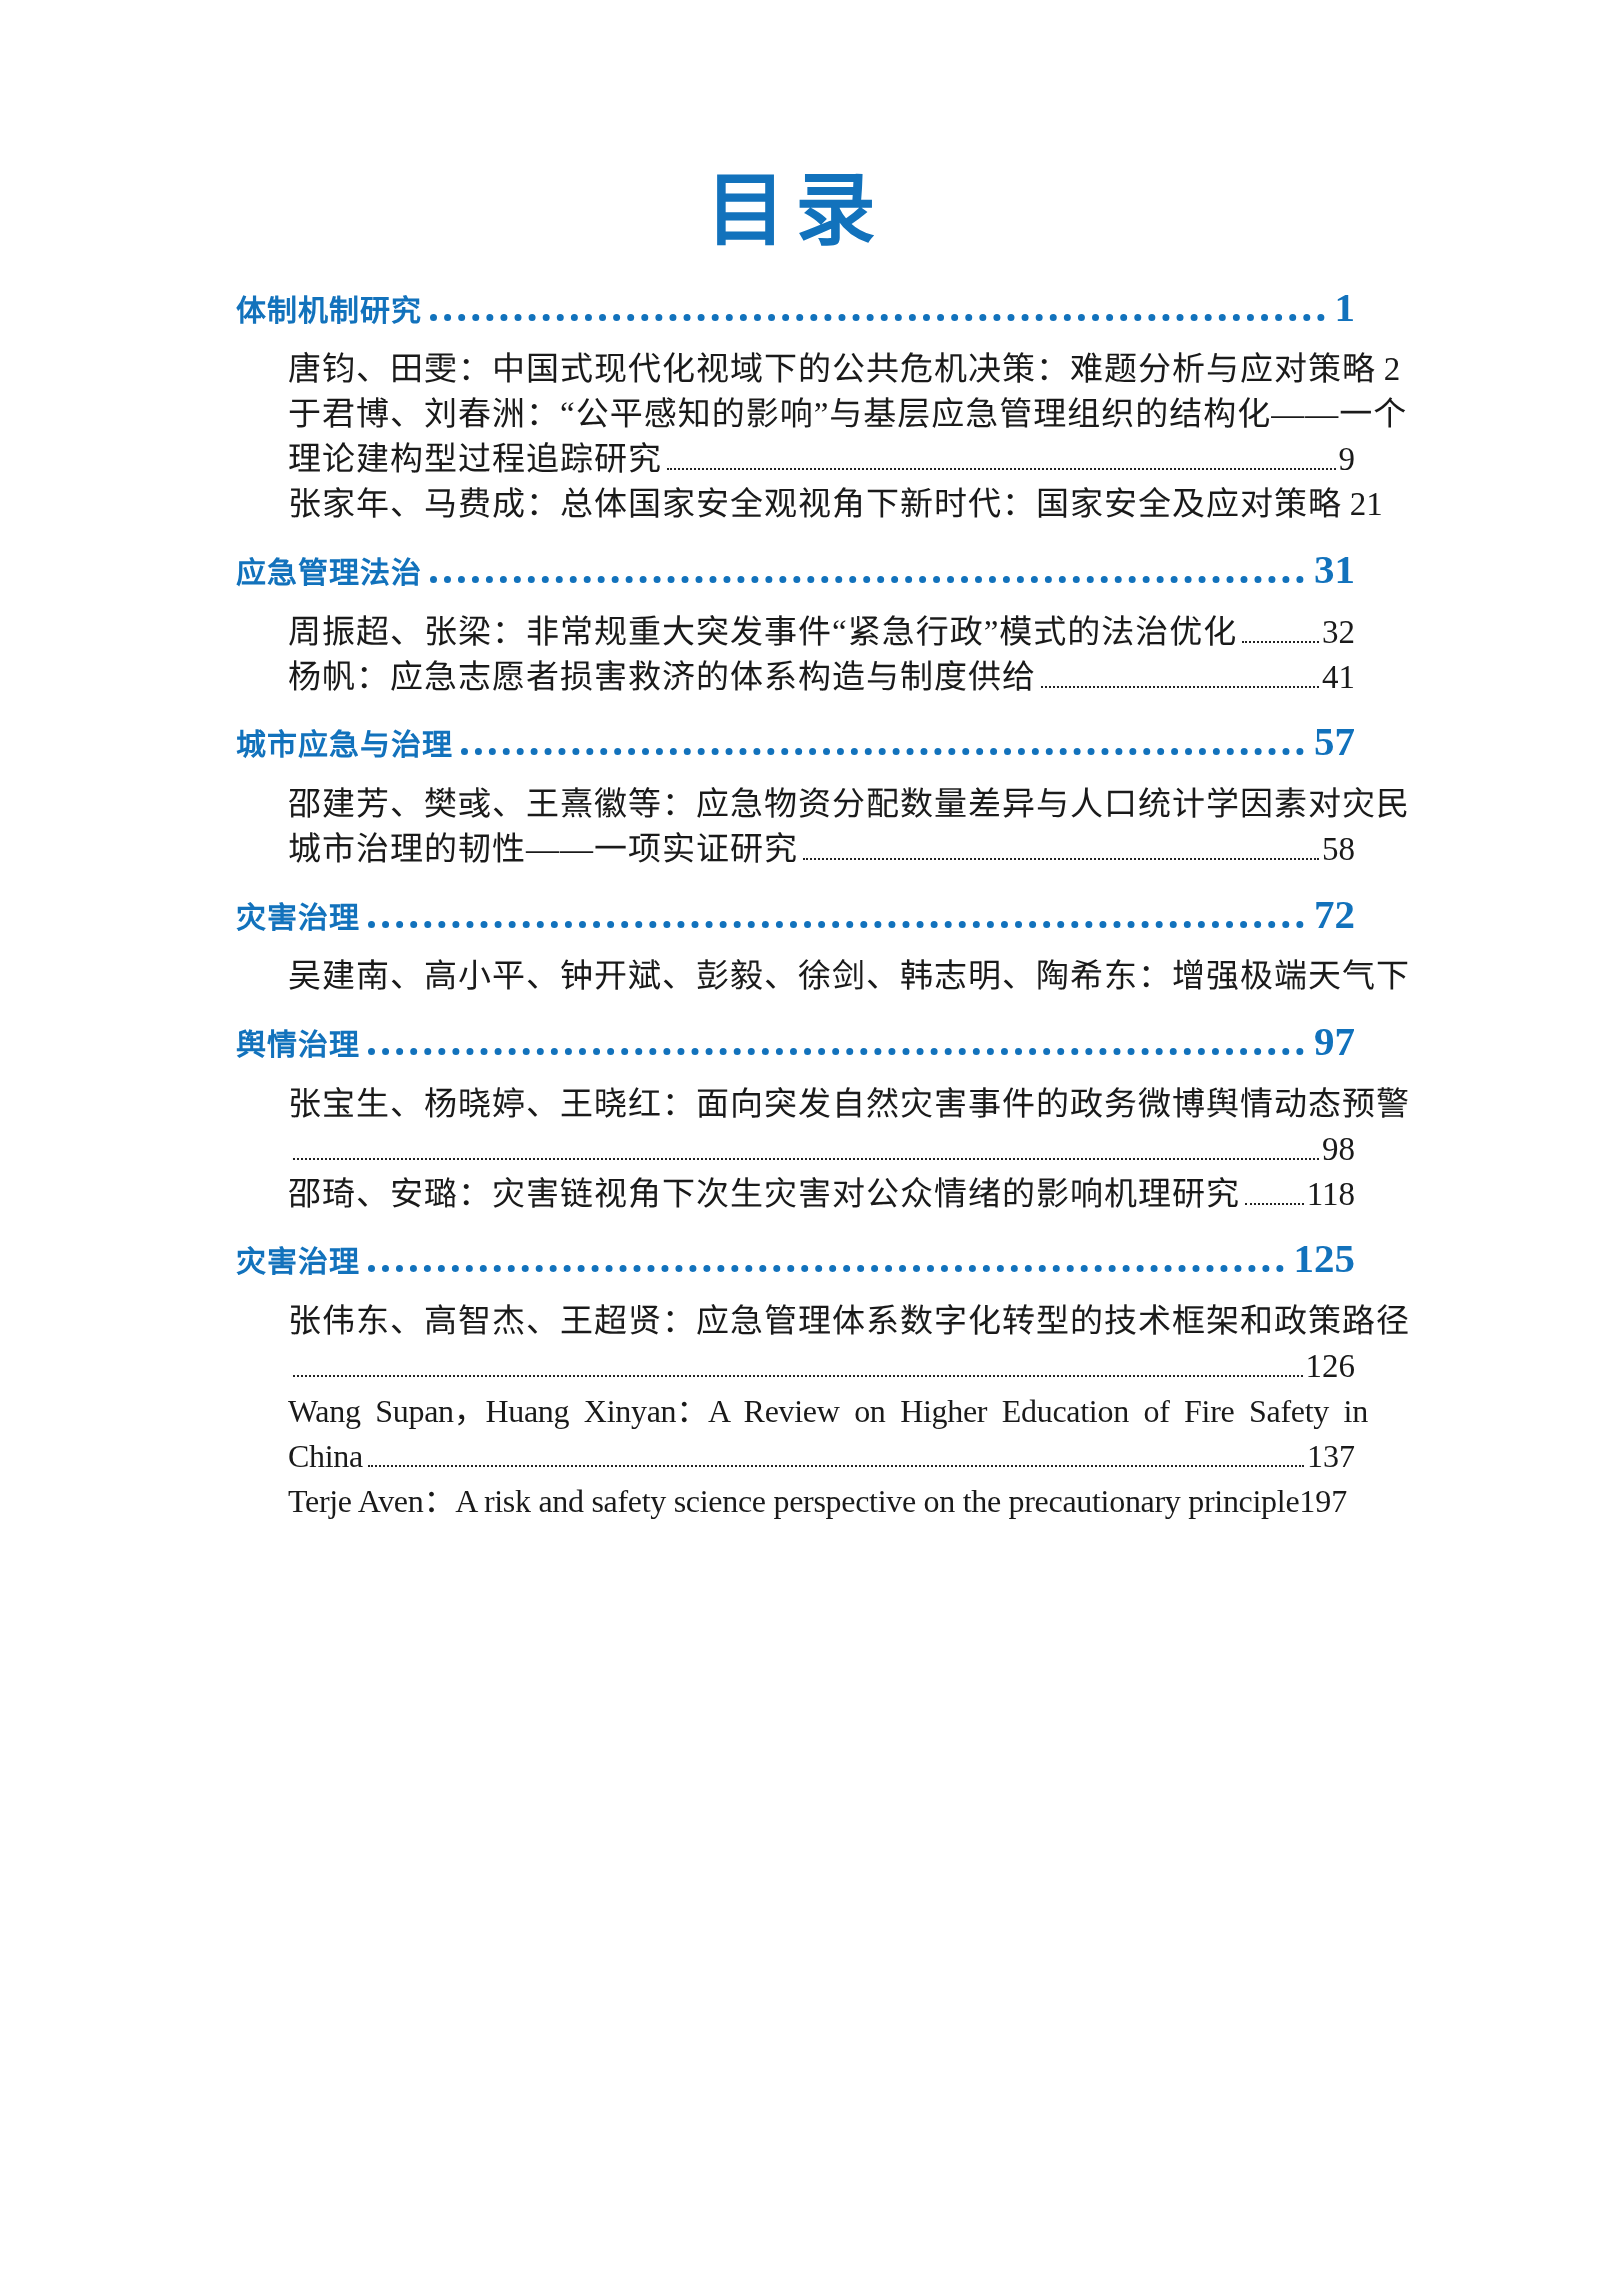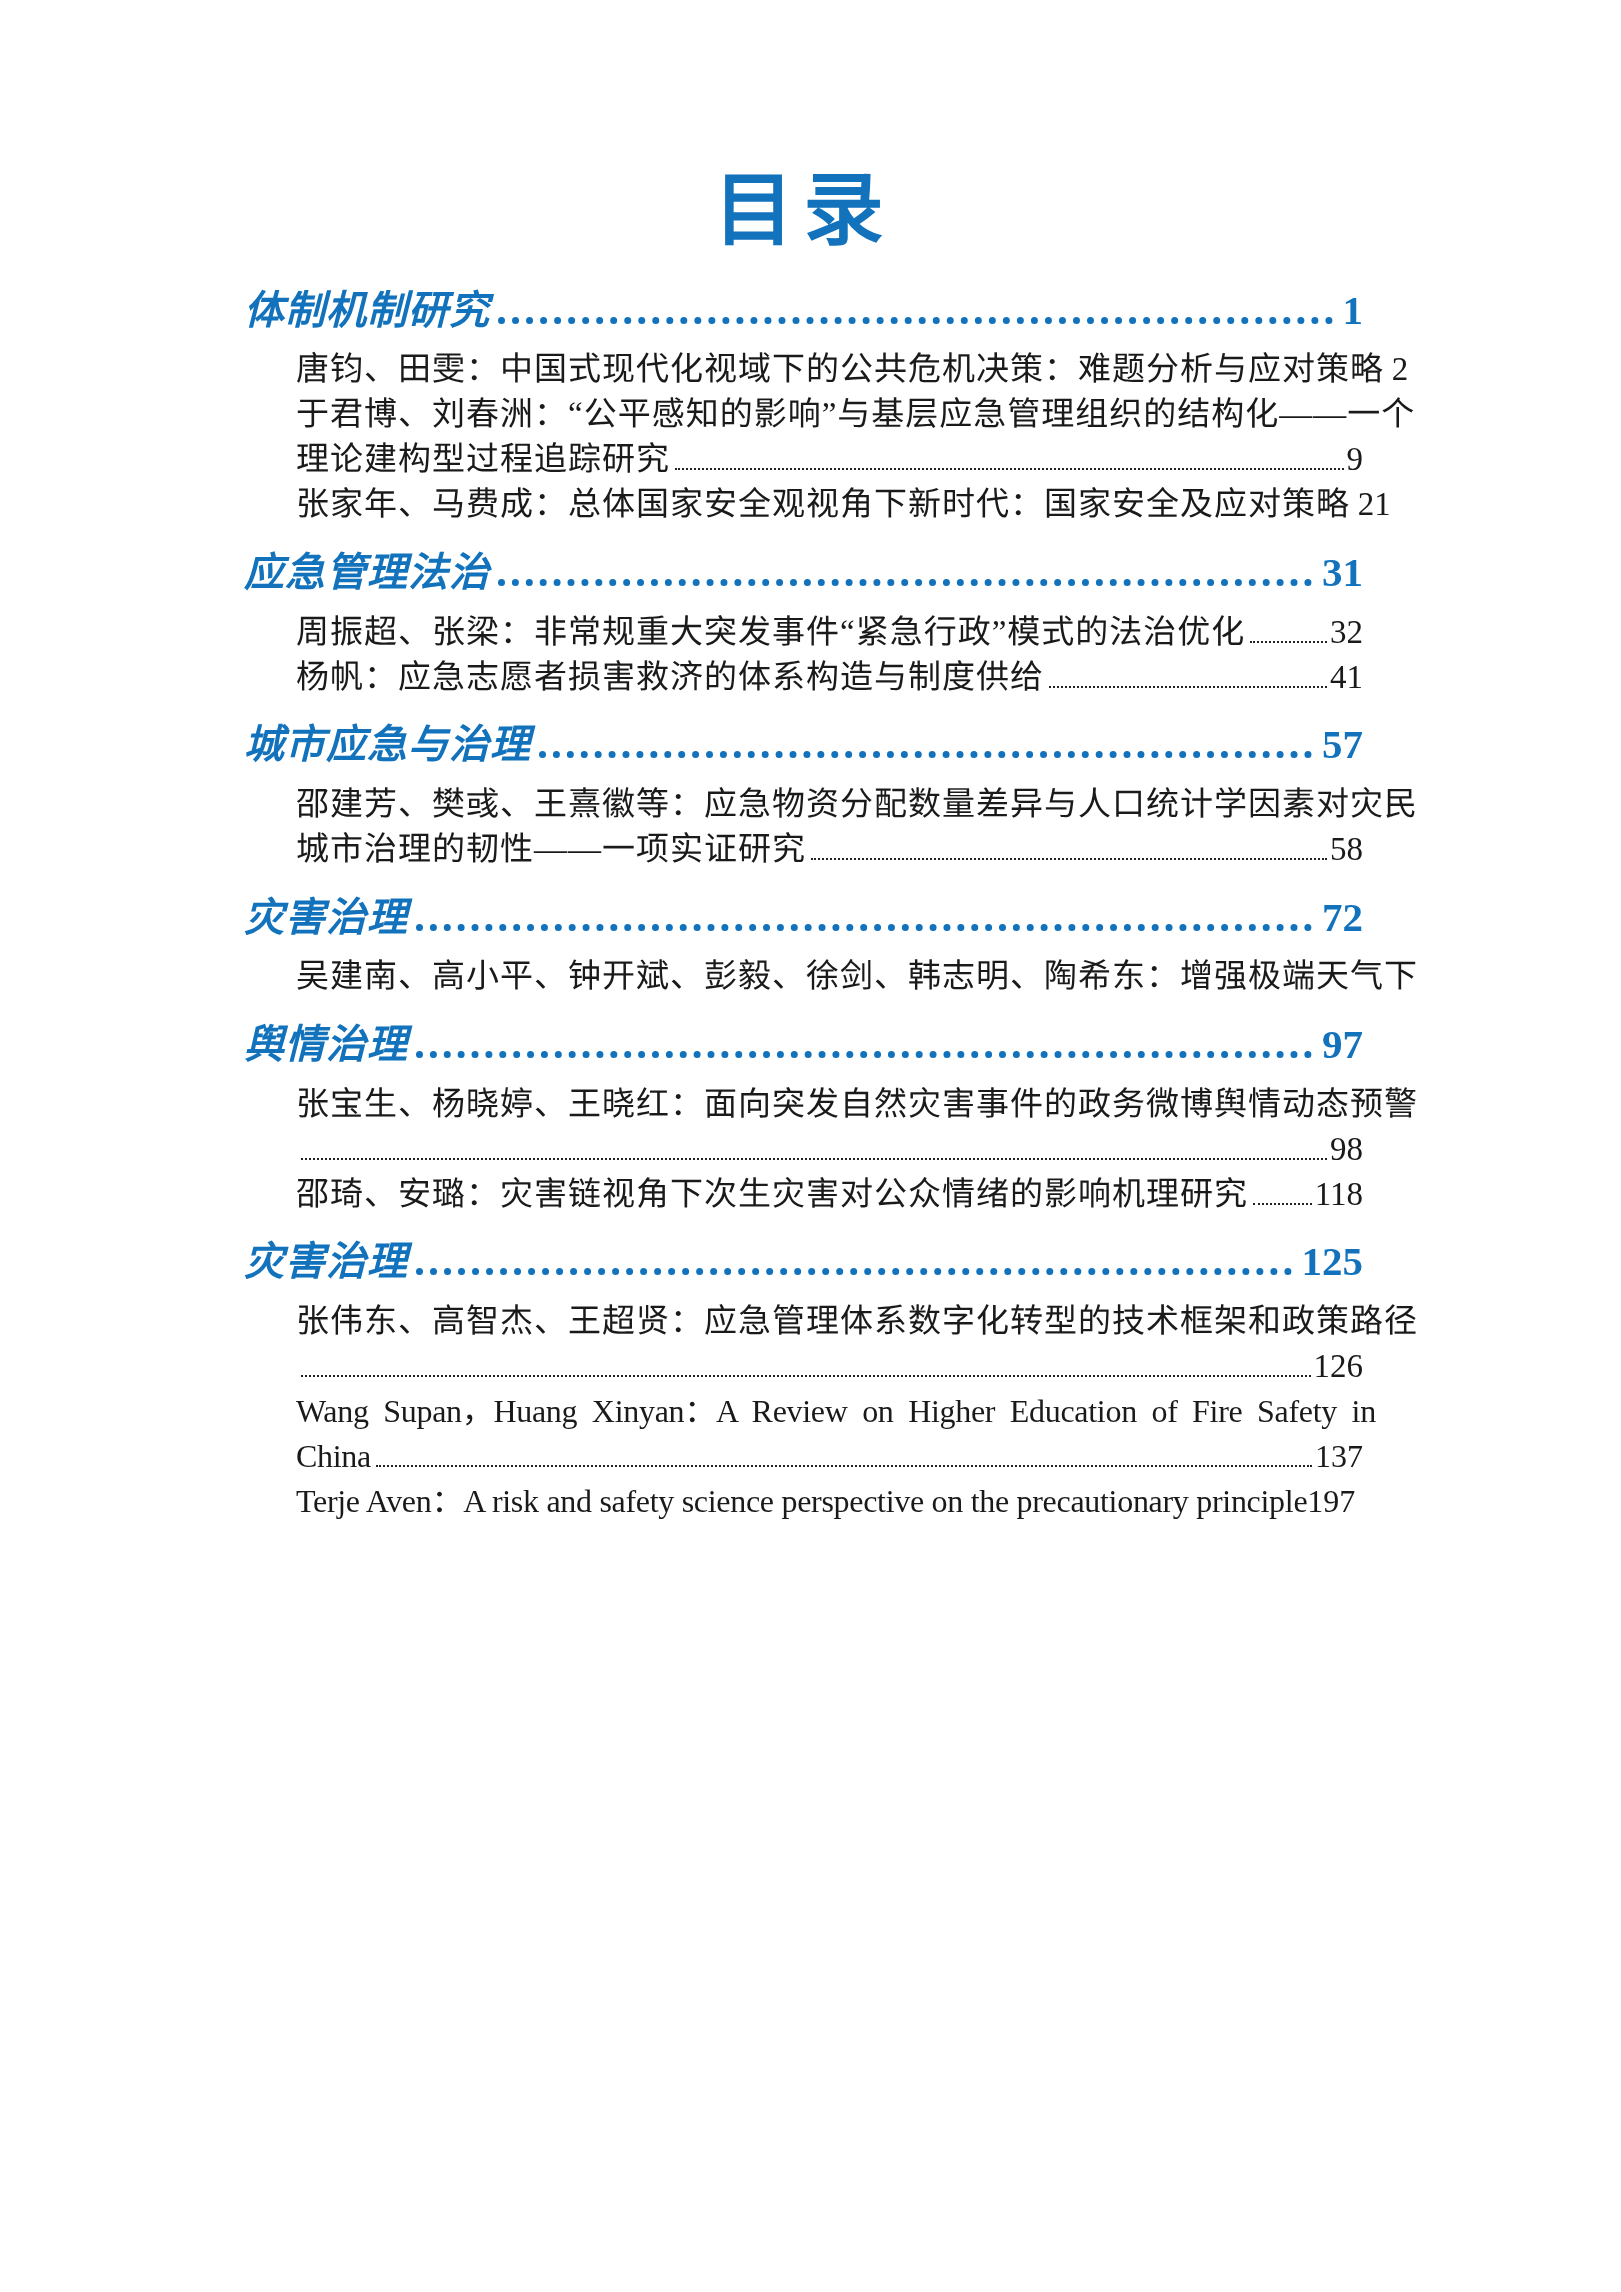--- a/index.html
+++ b/index.html
@@ -11,21 +11,21 @@
     position:relative;
     width:1621px;height:2293px;
     background:#ffffff;
     margin:0 auto;
     overflow:hidden;
     font-family:"Liberation Serif", serif;
     color:var(--ink);
   }
   .content{
     position:absolute;
-    left:244px;top:165px;
+    left:236px;top:165px;
     width:1119px;
   }
   .doc-title{
     margin:0 0 25.5px 0;
     text-align:center;
     font-family:"Liberation Sans", sans-serif;
     font-weight:bold;
     font-size:80px;
     line-height:1.15;
     letter-spacing:9.8px;
@@ -33,26 +33,25 @@
   }
   
   .sec{
     display:flex;
     align-items:baseline;
     margin:17.6px 0 9.8px 0;
   }
   .sec-t{
     font-family:"Liberation Sans", sans-serif;
     font-weight:bold;
-    font-size:40px;
+    font-size:30px;
     line-height:55px;
     letter-spacing:1px;
     color:var(--blue);
     white-space:nowrap;
-    font-style:italic;
   }
   .sec-p{
     font-family:"Liberation Serif", serif;
     font-weight:bold;
     font-size:41px;
     color:var(--blue);
     white-space:nowrap;
   }
   .lead{
     flex:1 1 auto;

